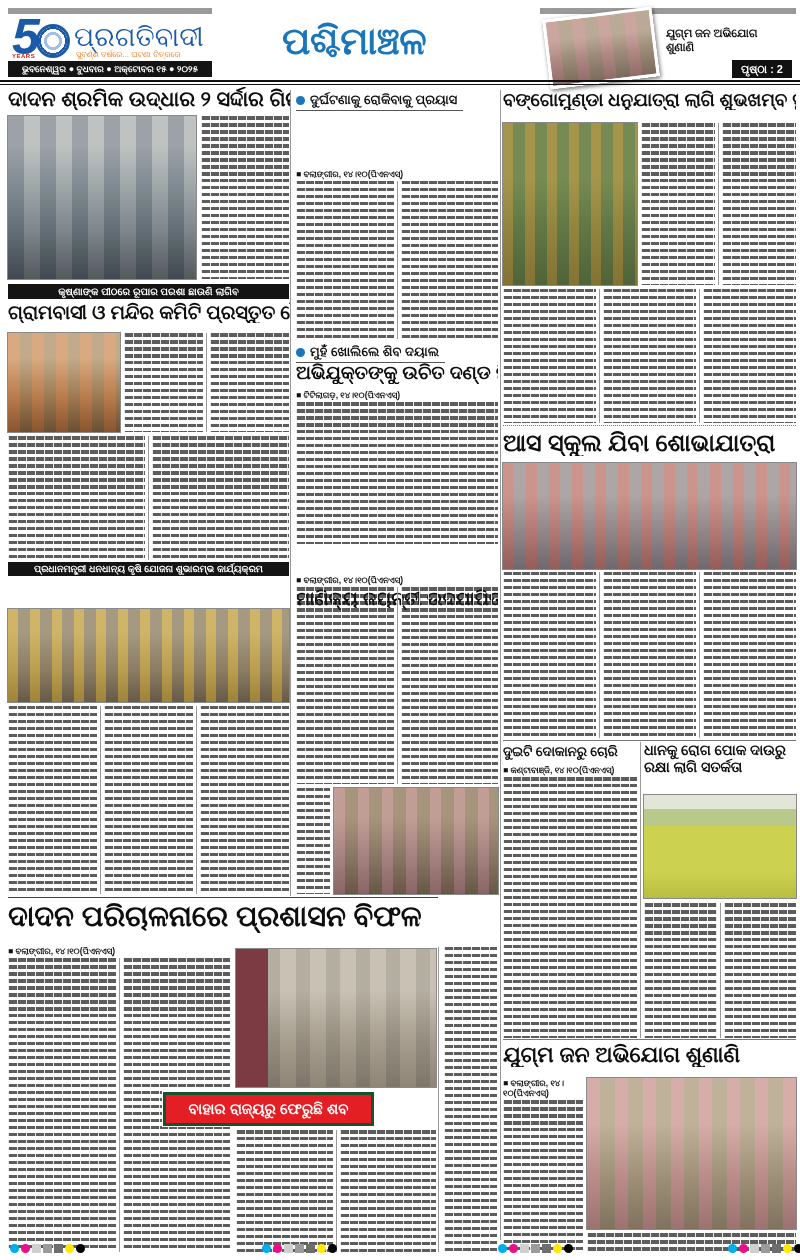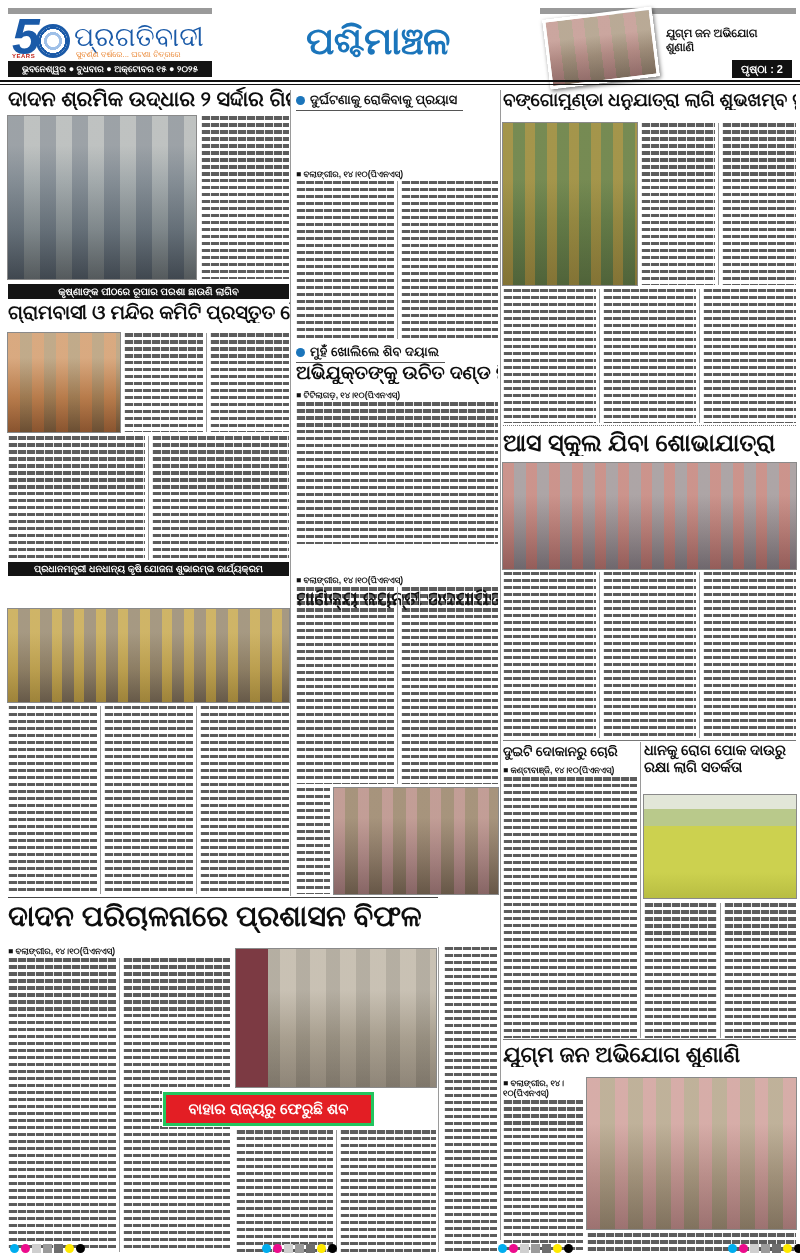--- a/index.html
+++ b/index.html
@@ -19,21 +19,21 @@
   .vsep{position:absolute;width:1px;background:#9a9a9a;}
   .hrule{position:absolute;height:1px;background:#444;}
   .dotted{position:absolute;height:0;border-top:1px dotted #777;}
   .blackbar{background:#141414;color:#fff;font-weight:bold;text-align:center;}
   .dateline{font-size:8.5px;font-weight:bold;color:#101010;line-height:1.2;}
   .kicker{display:flex;align-items:center;gap:5px;font-weight:bold;font-size:13px;
           border-bottom:1px solid #555;padding-bottom:2px;width:max-content;max-width:100%;padding-right:6px;}
   .kicker .dot{width:9px;height:9px;border-radius:50%;background:#1b75bb;flex:none;}
   .photo{position:absolute;outline:1px solid #8a8a8a;}
   .redbox{position:absolute;background:#e31e24;color:#fff;font-weight:bold;text-align:center;
-          display:flex;align-items:center;justify-content:center;border:3px solid #22c55e;box-shadow:0 0 0 1px #fff;}
+          display:flex;align-items:center;justify-content:center;border:3px solid #14532d;box-shadow:0 0 0 1px #fff;}
   .pagebadge{position:absolute;background:#111;color:#fff;font-weight:bold;font-size:11px;
              padding:2px 9px;line-height:14px;}
   
   .graybar{position:absolute;height:6px;background:#9a9a9a;}
   .brand{color:#1a5aa8;font-weight:normal;}
   .logo5{position:absolute;color:#1a5aa8;font-size:50px;font-weight:bold;line-height:1;font-style:italic;}
   .emblem{position:absolute;width:28px;height:28px;border-radius:50%;border:3px solid #1a5aa8;
           background:radial-gradient(circle at 50% 50%,#fff 0 30%,#9fc0e8 31% 45%,#fff 46% 60%,#1a5aa8 61% 70%,#fff 71%);}
   .years{position:absolute;color:#c22015;font-size:6px;font-weight:bold;letter-spacing:.5px;}
   .tagline{position:absolute;color:#e87a1e;font-size:8px;font-weight:normal;}
@@ -73,21 +73,21 @@
 <div class="page">
 
   <div class="graybar" style="left:8px;top:8px;width:204px;"></div>
   <div class="logo5 abs" style="left:12px;top:12px;">5</div>
   <div class="emblem abs" style="left:36px;top:24px;"></div>
   <div class="years abs" style="left:12px;top:53px;">YEARS</div>
   <div class="brand abs" style="left:74px;top:22px;font-size:27px;">ପ୍ରଗତିବାଦୀ</div>
   <div class="tagline" style="left:76px;top:50px;width:140px;">ସୁବର୍ଣ୍ଣ ବର୍ଷରେ... ଘଟଣା ଚିତ୍ରରେ</div>
   <div class="blackbar abs" style="left:8px;top:61px;width:204px;height:16px;font-size:9px;line-height:16px;">ଭୁବନେଶ୍ୱର ● ବୁଧବାର ● ଅକ୍ଟୋବର ୧୫ ● ୨୦୨୫</div>
 
-  <div class="sectiontitle nowrap" style="left:263px;top:20px;width:230px;text-align:center;">ପଶ୍ଚିମାଞ୍ଚଳ</div>
+  <div class="sectiontitle nowrap" style="left:282px;top:20px;width:230px;text-align:left;">ପଶ୍ଚିମାଞ୍ଚଳ</div>
 
   <div class="graybar" style="left:540px;top:8px;width:256px;"></div>
   <div class="photo topphoto ph-mast" style="left:546px;top:13px;width:104px;height:64px;outline:none;"></div>
   <div class="hl abs" style="left:666px;top:26px;width:120px;font-size:11.5px;line-height:1.25;">ଯୁଗ୍ମ ଜନ ଅଭିଯୋଗ ଶୁଣାଣି</div>
   <div class="pagebadge" style="right:8px;top:60px;">ପୃଷ୍ଠା : 2</div>
 
   <div class="abs" style="left:0;top:80px;width:800px;height:2px;background:#111;"></div>
   <div class="abs" style="left:0;top:84px;width:800px;height:1px;background:#111;"></div>
 
   <div class="vsep" style="left:290px;top:90px;height:806px;"></div>

